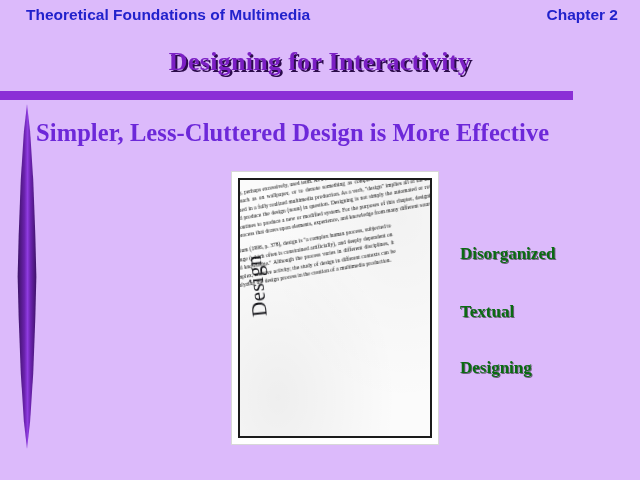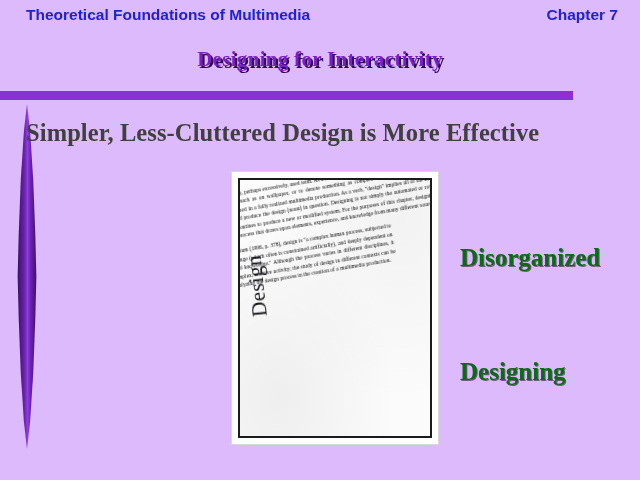--- a/index.html
+++ b/index.html
@@ -36,21 +36,21 @@
 
   
   #title {
     position: absolute;
     top: 47px;
     left: 0;
     width: 640px;
     text-align: center;
     font-family: "Liberation Serif", serif;
     font-weight: bold;
-    font-size: 21px;
+    font-size: 26px;
     color: #7b1fc4;
     letter-spacing: 0.3px;
     text-shadow: 2px 2px 0 #2b0b4a;
     white-space: nowrap;
   }
 
   
   #rule {
     position: absolute;
     left: 0;
@@ -78,26 +78,26 @@
         #2a0b47 100%);
     clip-path: polygon(50% 0%, 62% 8%, 74% 22%, 82% 38%, 86% 50%,
                        82% 62%, 74% 78%, 62% 92%, 50% 100%,
                        38% 92%, 26% 78%, 18% 62%, 14% 50%,
                        18% 38%, 26% 22%, 38% 8%);
   }
 
   
   #subtitle {
     position: absolute;
-    left: 26px;
+    left: 36px;
     top: 119px;
     font-family: "Liberation Serif", serif;
     font-weight: bold;
     font-size: 24.5px;
-    color: #404040;
+    color: #6d28d9;
     white-space: nowrap;
     letter-spacing: 0.1px;
   }
 
   
   #scan {
     position: absolute;
     left: 231px;
     top: 171px;
     width: 208px;
@@ -162,37 +162,37 @@
     white-space: nowrap;
     filter: blur(0.2px);
   }
 
   
   .green {
     position: absolute;
     left: 460px;
     font-family: "Liberation Serif", serif;
     font-weight: bold;
-    font-size: 25px;
+    font-size: 17px;
     color: #0a6b12;
     text-shadow: 1px 1px 0 rgba(20,20,20,0.55);
     white-space: nowrap;
   }
   #g0 { top: 244px; }
   #g1 { top: 302px; }
   #g2 { top: 358px; }
 </style>
 </head>
 <body>
 
 <div id="slide">
 
   <div class="hdr hdr-left">Theoretical Foundations of Multimedia</div>
 
-  <div class="hdr hdr-right">Chapter  7</div>
+  <div class="hdr hdr-right">Chapter  2</div>
 
   <div id="title">Designing for Interactivity</div>
 
   <div id="rule"></div>
 
   <div id="spindle"></div>
 
   <div id="subtitle">Simpler, Less-Cluttered Design is More Effective</div>
 
   <div id="scan">
@@ -202,15 +202,16 @@
 
       <div id="scan-text">
         <p class="para1">"Design" is a widely, perhaps excessively, used term. As a noun, "design" can be used to denote something as simple as a repeating pattern, such as on wallpaper, or to denote something as complex and sophisticated as the nature of the interactions imagined in a fully realized multimedia production. As a verb, "design" implies all of the activities required to conceive of and produce the design (noun) in question. Designing is not simply the automated or rote application of some formulaic routines to produce a new or modified system. For the purposes of this chapter, designing is considered to be a creative process that draws upon elements, experience, and knowledge from many different sources.</p>
         <p class="para2">According to Blum (1996, p. 378), design is "a complex human process, subjected to continuing change (which often is constrained artificially), and deeply dependent on experience and knowledge." Although the process varies in different disciplines, it remains a complex, creative activity; the study of design in different contexts can be helpful in analyzing the design process in the creation of a multimedia production.</p>
       </div>
 
     </div>
   </div>
 
   <div class="green" id="g0">Disorganized</div>
+  <div class="green" id="g1">Textual</div>
   <div class="green" id="g2">Designing</div>
 
 </div>
 
 </body></html>

